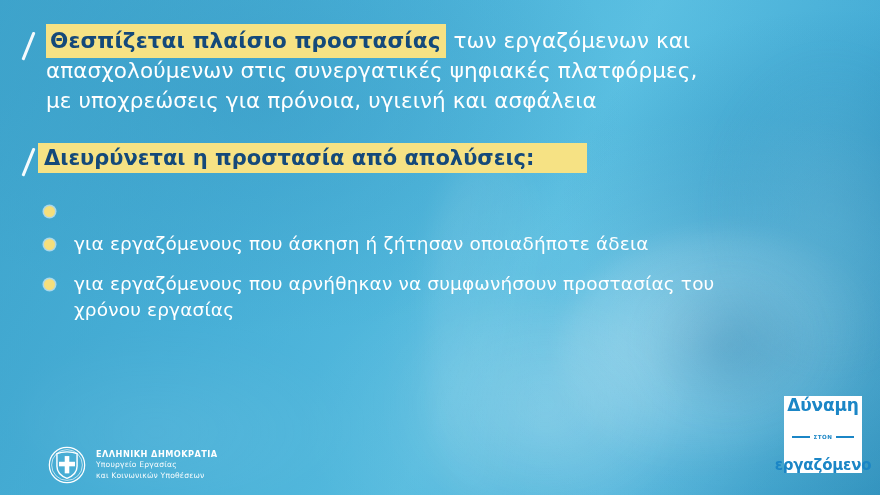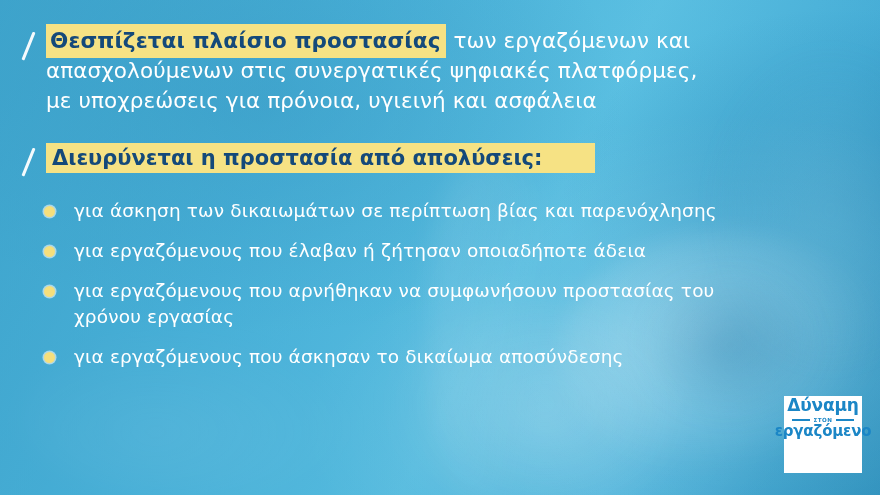--- a/index.html
+++ b/index.html
@@ -106,21 +106,21 @@
     box-decoration-break: clone;
     -webkit-box-decoration-break: clone;
   }
   .head1 .rest {
     color: #ffffff;
     font-weight: normal;
   }
 
   .head2 {
     position: absolute;
-    left: 46px;
+    left: 38px;
     top: 143px;
     width: 549px;
     height: 30px;
     background: #f6e284;
     color: #14497a;
     font-weight: bold;
     font-size: 21px;
     line-height: 30px;
     padding-left: 6px;
     box-sizing: border-box;
@@ -191,21 +191,21 @@
   .campaign {
     position: absolute;
     left: 784px;
     top: 396px;
     width: 78px;
     height: 77px;
     background: #ffffff;
     display: flex;
     flex-direction: column;
     align-items: center;
-    justify-content: flex-start;
+    justify-content: space-between;
   }
   .c-top {
     color: #1b86c6;
     font-weight: bold;
     font-size: 17px;
     line-height: 19px;
     letter-spacing: -0.2px;
   }
   .c-mid {
     display: flex;
@@ -253,36 +253,45 @@
     <div class="head-block head1">
       <span class="hl">Θεσπίζεται πλαίσιο προστασίας</span><span class="rest"> των εργαζόμενων και απασχολούμενων στις συνεργατικές ψηφιακές πλατφόρμες, με υποχρεώσεις για πρόνοια, υγιεινή και ασφάλεια</span>
     </div>
 
     <div class="slashmark" style="left:27px; top:147px;"></div>
     <div class="head2">Διευρύνεται η προστασία από απολύσεις:</div>
 
     <div class="bullets">
       <div class="bullet-row">
         <span class="bullet-dot"></span>
-        <span class="bullet-text">για άσκηση των δικαιωμάτων σε περίπτωση βίας και παρενόχλησης</span>
       </div>
       <div class="bullet-row">
         <span class="bullet-dot"></span>
-        <span class="bullet-text">για εργαζόμενους που έλαβαν ή ζήτησαν οποιαδήποτε άδεια</span>
+        <span class="bullet-text">για εργαζόμενους που άσκηση ή ζήτησαν οποιαδήποτε άδεια</span>
       </div>
       <div class="bullet-row">
         <span class="bullet-dot"></span>
         <span class="bullet-text">για εργαζόμενους που αρνήθηκαν να συμφωνήσουν προστασίας του χρόνου εργασίας</span>
       </div>
-      <div class="bullet-row">
-        <span class="bullet-dot"></span>
-        <span class="bullet-text">για εργαζόμενους που άσκησαν το δικαίωμα αποσύνδεσης</span>
-      </div>
     </div>
 
+    <div class="ministry">
+      <svg class="emblem" viewBox="0 0 40 40">
+        <circle cx="20" cy="20" r="18.6" fill="none" stroke="#ffffff" stroke-width="1.3"></circle>
+        <circle cx="20" cy="20" r="16.2" fill="none" stroke="#ffffff" stroke-width="0.7"></circle>
+        <path d="M20 6.2 C26.2 6.2 30.6 8.0 30.6 8.0 L30.6 21.2 C30.6 27.8 25.6 31.8 20 34.0 C14.4 31.8 9.4 27.8 9.4 21.2 L9.4 8.0 C9.4 8.0 13.8 6.2 20 6.2 Z" fill="none" stroke="#ffffff" stroke-width="1.5"></path>
+        <rect x="17.6" y="10.6" width="4.8" height="18.2" fill="#ffffff"></rect>
+        <rect x="11.6" y="16.6" width="16.8" height="4.8" fill="#ffffff"></rect>
+      </svg>
+      <div class="ministry-text">
+        <div class="m-line1">ΕΛΛΗΝΙΚΗ ΔΗΜΟΚΡΑΤΙΑ</div>
+        <div class="m-line2">Υπουργείο Εργασίας</div>
+        <div class="m-line3">και Κοινωνικών Υποθέσεων</div>
+      </div>
+    </div>
 
     <div class="campaign">
       <div class="c-top">Δύναμη</div>
       <div class="c-mid">
         <span class="c-rule"></span>
         <span class="c-mid-label">ΣΤΟΝ</span>
         <span class="c-rule"></span>
       </div>
       <div class="c-bot">εργαζόμενο</div>
     </div>

